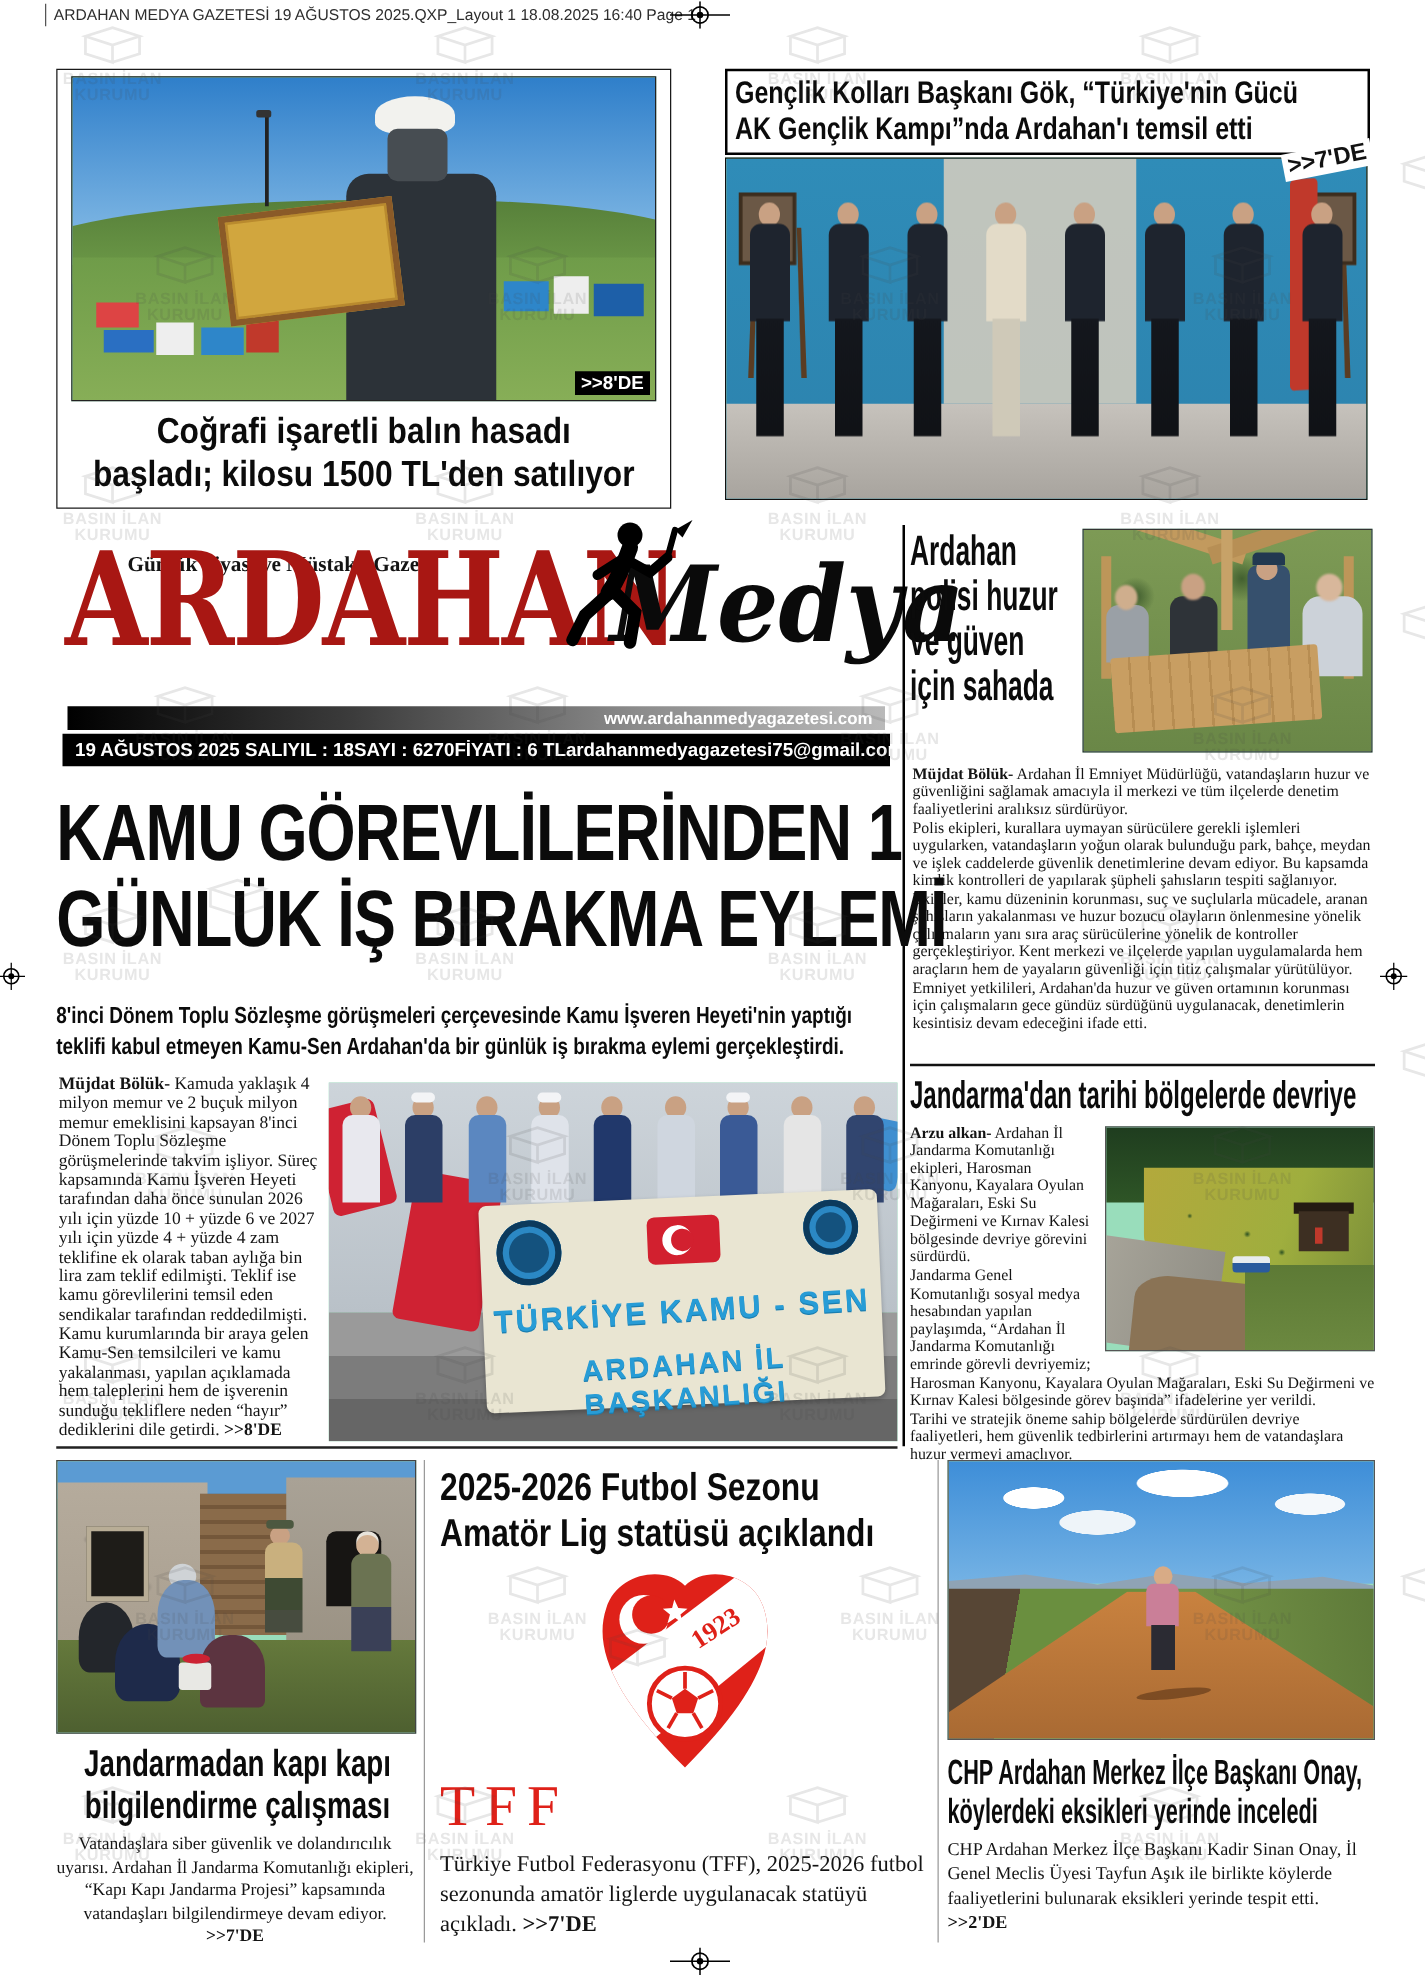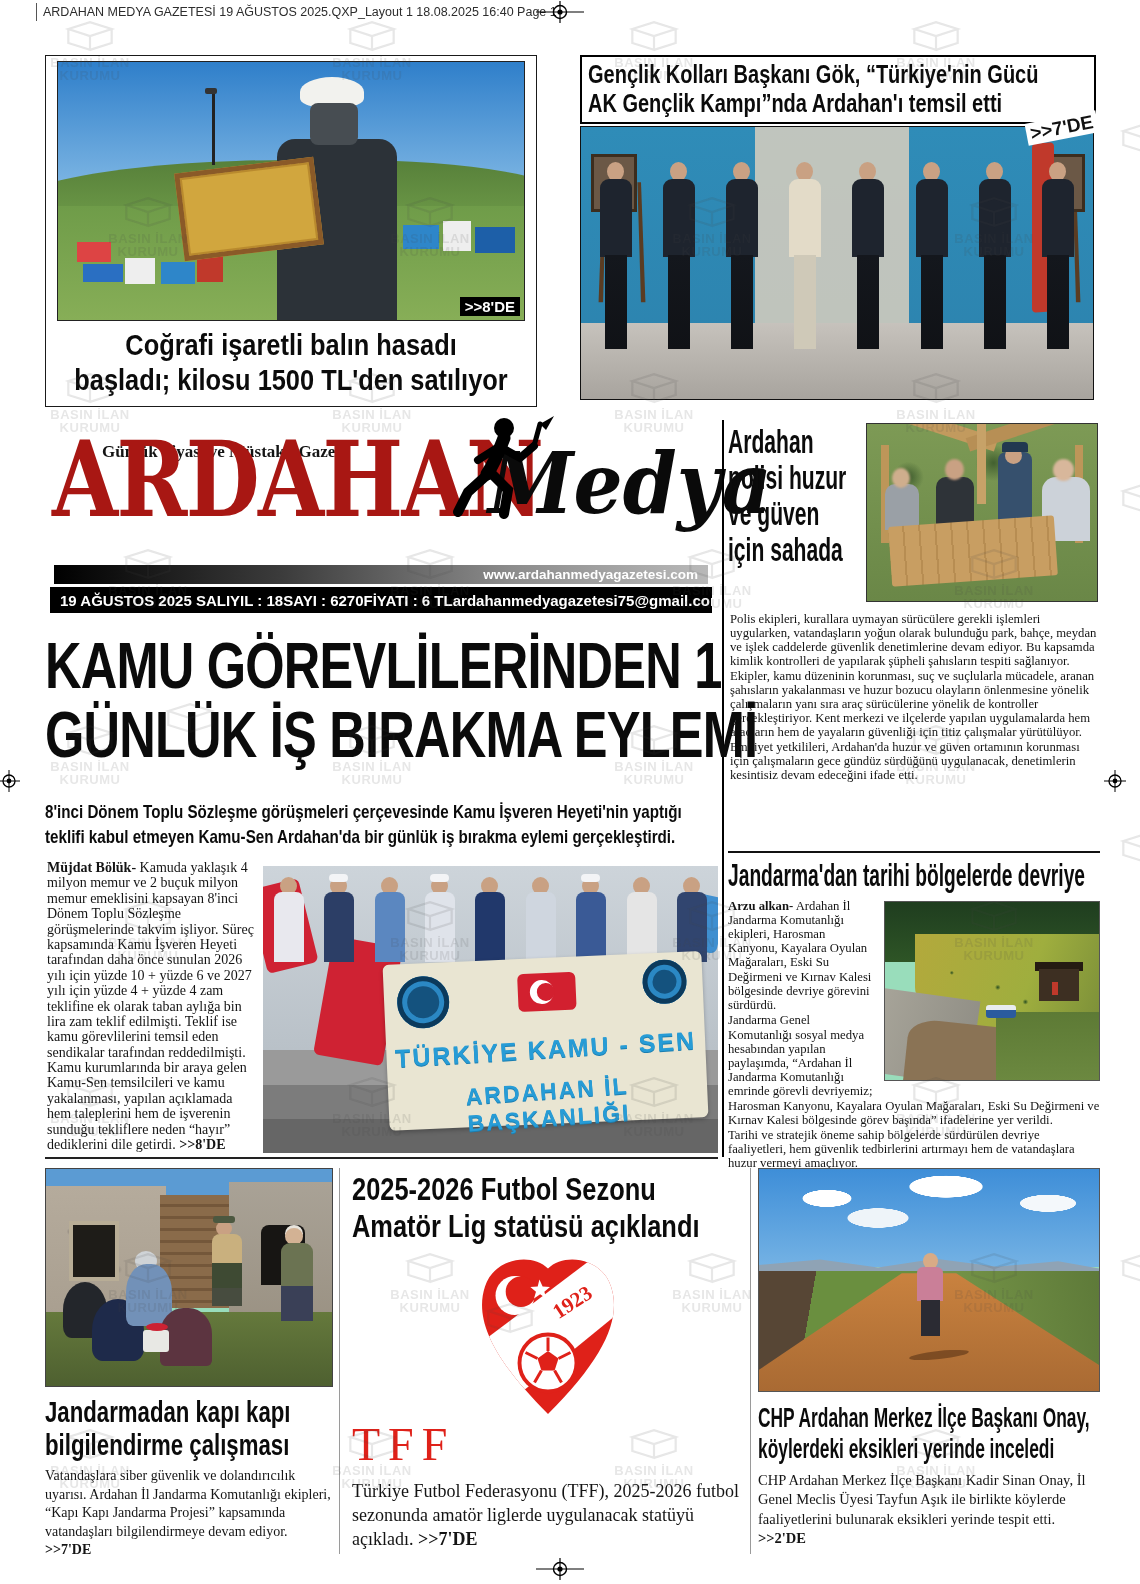--- a/index.html
+++ b/index.html
@@ -147,21 +147,21 @@
   .pr-emb{position:absolute;width:52px;height:52px;border-radius:50%;background:#14527e;box-shadow:inset 0 0 0 5px #0c3a5c,inset 0 0 0 10px #2b88c4;}
   .pr-emb.left{left:4%;top:8%;}
   .pr-emb.right{right:5%;top:4%;width:44px;height:44px;}
   .pr-line{position:absolute;width:100%;text-align:center;font-family:"Liberation Sans",sans-serif;font-weight:bold;color:#279cd6;text-shadow:0 1px 0 #1b7eb0;}
   .pr-line.l1{top:46%;font-size:25px;letter-spacing:2px;transform:rotate(-1deg);}
   .pr-line.l2{top:72%;font-size:23px;letter-spacing:2px;transform:rotate(-1.5deg);}
   .lead-rule{left:45px;top:1157px;width:673px;height:1.5px;background:#222;z-index:2;}
   
   .bdiv1{left:339px;top:1168px;width:1px;height:386px;background:#9a9a9a;z-index:2;}
   .bdiv2{left:750px;top:1168px;width:1px;height:386px;background:#9a9a9a;z-index:2;}
-  .kapi-sec{left:45px;top:1168px;width:288px;z-index:2;}
+  .kapi-sec{left:45px;top:1168px;width:288px;z-index:2;text-align:center;}
   .kapi-photo{width:286px;height:217px;border:1px solid #444;}
   .vp-sky{left:0;top:0;width:100%;height:14%;background:#5b9bd3;}
   .vp-houseL{left:0;top:8%;width:42%;height:70%;background:
      radial-gradient(circle 5px at 20% 30%,#8d857a 0,transparent 70%),
      radial-gradient(circle 6px at 60% 55%,#948c80 0,transparent 70%),
      radial-gradient(circle 5px at 35% 75%,#8d857a 0,transparent 70%),
      linear-gradient(#b5ab9c,#a79d8e);}
   .vp-window{left:8%;top:24%;width:42px;height:52px;background:#1e1c18;border:4px solid #b8ad96;}
   .vp-wood{left:40%;top:12%;width:34%;height:52%;background:repeating-linear-gradient(#8a6b4a 0 9px,#74573a 9px 12px);}
   .vp-houseR{left:64%;top:6%;width:36%;height:76%;background:linear-gradient(#a9a296,#988f80);}
@@ -378,20 +378,21 @@
       <div class="pp-fig2"></div>
       <div class="pp-fig2h"></div>
       <div class="pp-cop"></div>
       <div class="pp-coph"></div>
       <div class="pp-cophat"></div>
       <div class="pp-fig4"></div>
       <div class="pp-fig4h"></div>
       <div class="pp-table"></div>
     </div>
     <div class="police-body ser">
+      <p><b>Müjdat Bölük-</b> <span>Ardahan İl Emniyet Müdürlüğü, vatandaşların huzur ve güvenliğini sağlamak amacıyla il merkezi ve tüm ilçelerde denetim faaliyetlerini aralıksız sürdürüyor.</span></p>
       <p>Polis ekipleri, kurallara uymayan sürücülere gerekli işlemleri uygularken, vatandaşların yoğun olarak bulunduğu park, bahçe, meydan ve işlek caddelerde güvenlik denetimlerine devam ediyor. Bu kapsamda kimlik kontrolleri de yapılarak şüpheli şahısların tespiti sağlanıyor.</p>
       <p>Ekipler, kamu düzeninin korunması, suç ve suçlularla mücadele, aranan şahısların yakalanması ve huzur bozucu olayların önlenmesine yönelik çalışmaların yanı sıra araç sürücülerine yönelik de kontroller gerçekleştiriyor. Kent merkezi ve ilçelerde yapılan uygulamalarda hem araçların hem de yayaların güvenliği için titiz çalışmalar yürütülüyor.</p>
       <p>Emniyet yetkilileri, Ardahan'da huzur ve güven ortamının korunması için çalışmaların gece gündüz sürdüğünü uygulanacak, denetimlerin kesintisiz devam edeceğini ifade etti.</p>
     </div>
   </div>
 
   <div class="abs hrule"></div>
 
   <div class="abs jan-sec">
     <div class="jan-headline cond">Jandarma'dan tarihi bölgelerde devriye</div>

